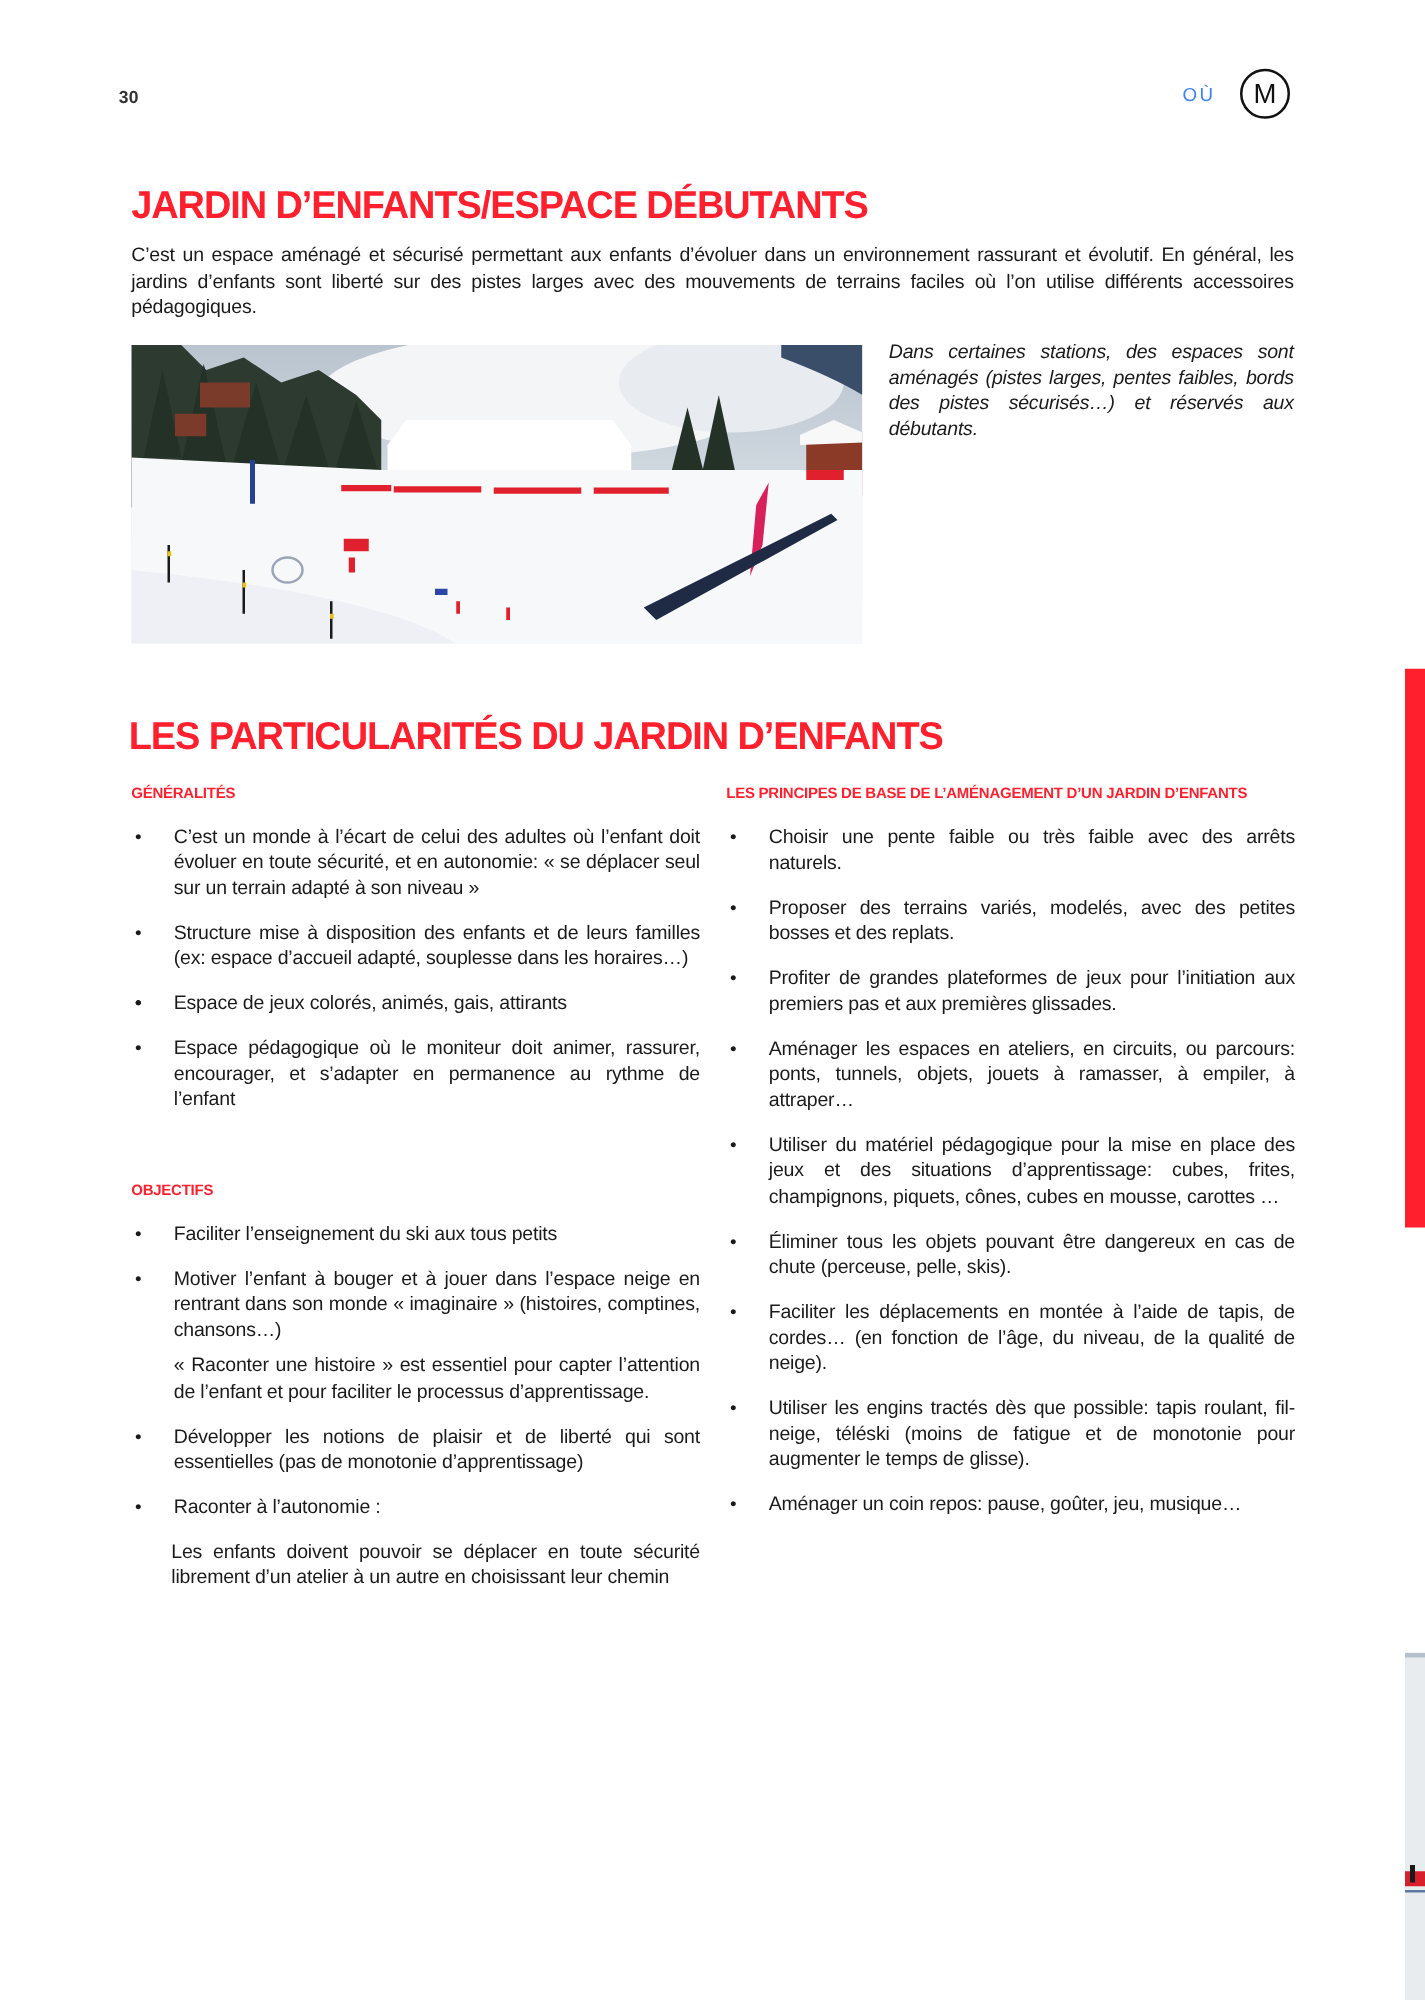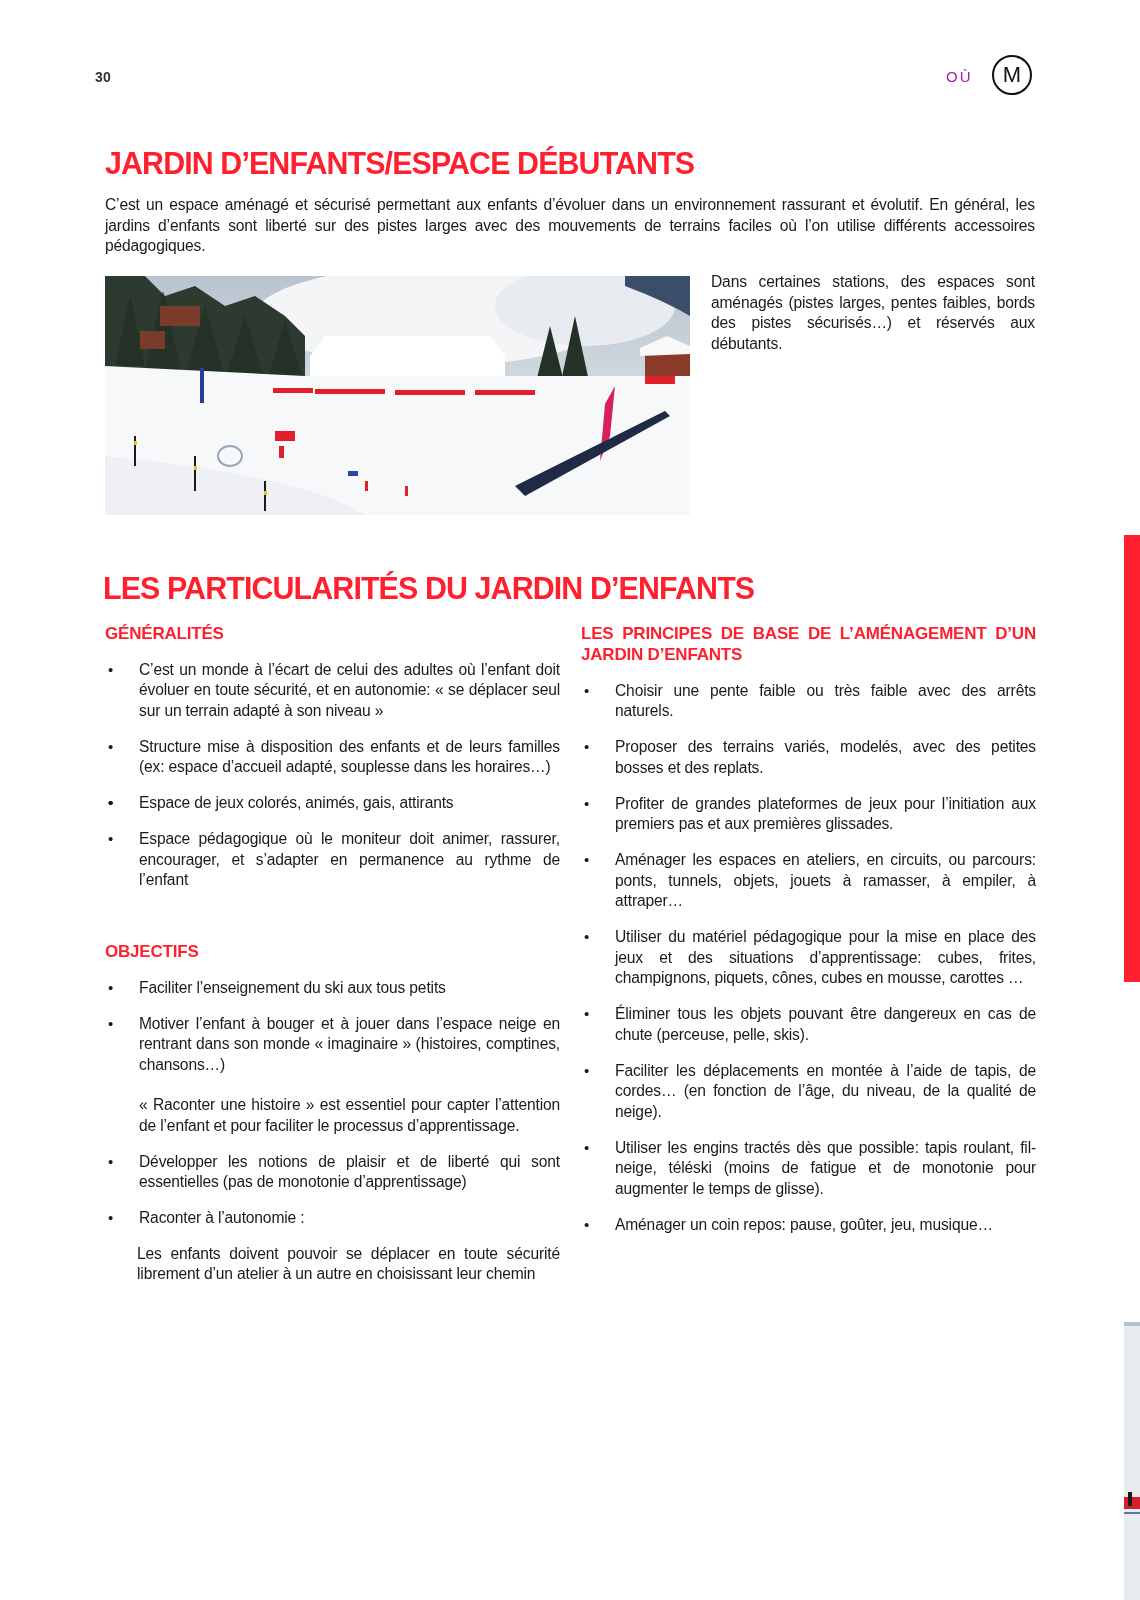--- a/index.html
+++ b/index.html
@@ -1,37 +1,37 @@
 <!DOCTYPE html>
 <html><head>
 <meta charset="utf-8">
 <style>
   html, body { margin:0; padding:0; background:#ffffff; }
   body { width:1140px; height:1600px; position:relative; overflow:hidden;
          font-family:"Liberation Sans", sans-serif; color:#1a1a1a; }
   .page-num { position:absolute; left:95px; top:69px; font-size:14px; font-weight:bold; color:#333; letter-spacing:0.2px; }
-  .ou { position:absolute; left:946px; top:68px; font-size:15px; color:#a21caf; letter-spacing:2px; }
+  .ou { position:absolute; left:946px; top:68px; font-size:15px; color:#3b82f6; letter-spacing:2px; }
   .logo { position:absolute; left:992px; top:55px; width:40px; height:40px; border:2px solid #111; border-radius:50%;
           display:flex; align-items:center; justify-content:center; font-size:22px; color:#111; box-sizing:border-box; }
   h1 { position:absolute; margin:0; color:#ff1f2d; font-family:"Liberation Sans", sans-serif; font-weight:bold;
        font-size:31px; letter-spacing:-0.9px; line-height:1; transform:scaleX(0.98); transform-origin:left; }
   .h1a { left:105px; top:148px; }
   .h1b { left:103px; top:573px; }
   .body-text { font-size:15.6px; line-height:20.5px; text-align:justify; letter-spacing:-0.15px; }
   .intro { position:absolute; left:105px; top:195px; width:930px; }
   .side-text { position:absolute; left:711px; top:272px; width:324px; }
   .photo { position:absolute; left:105px; top:276px; width:585px; height:239px; overflow:hidden; }
   .col { position:absolute; top:624px; width:455px; }
   .col-left { left:105px; }
   .col-right { left:581px; }
-  h3 { margin:0; color:#ff1f2d; font-size:17px; font-weight:bold; line-height:20.5px; letter-spacing:-0.2px; }
+  h3 { margin:0; color:#ff1f2d; font-size:12px; font-weight:bold; line-height:20.5px; letter-spacing:-0.2px; }
   ul { list-style:none; margin:0; padding:0; }
   li { position:relative; padding-left:34px; margin-top:15.5px; }
   li .bullet { position:absolute; left:3px; top:0; font-size:15px; }
-  .continuation { padding-left:34px; margin-top:20px; }
+  .continuation { padding-left:34px; margin-top:8px; }
   .red-bar { position:absolute; left:1124px; top:535px; width:16px; height:447px; background:#ff1f2d; }
   .side-photo { position:absolute; left:1124px; top:1322px; width:16px; height:278px; overflow:hidden; }
 </style>
 </head>
 <body>
 
 <div class="page-num">30</div>
 <div class="ou">OÙ</div>
 <div class="logo">
     <span>M</span>
@@ -96,21 +96,21 @@
     <g fill="#e6c21a">
       <rect x="29" y="165" width="3" height="4"></rect>
       <rect x="89" y="190" width="3" height="4"></rect>
       <rect x="159" y="215" width="3" height="4"></rect>
     </g>
     <ellipse cx="125" cy="180" rx="12" ry="10" fill="none" stroke="#9aa5b7" stroke-width="2"></ellipse>
     <rect x="243" y="195" width="10" height="5" fill="#2a47a8"></rect>
   </svg>
 </div>
 
-<p class="body-text side-text" style="margin:0;">Dans certaines stations, des espaces sont aménagés (pistes larges, pentes faibles, bords des pistes sécurisés…) et réservés aux débutants.</p>
+<p class="body-text side-text" style="margin:0;font-style:italic;">Dans certaines stations, des espaces sont aménagés (pistes larges, pentes faibles, bords des pistes sécurisés…) et réservés aux débutants.</p>
 
 <div class="red-bar"></div>
 
 <h1 class="h1b">LES PARTICULARITÉS DU JARDIN D’ENFANTS</h1>
 
 <div class="col col-left body-text">
   <h3>GÉNÉRALITÉS</h3>
   <ul style="margin-top:-0.5px;">
     <li><span class="bullet">•</span><span>C’est un monde à l’écart de celui des adultes où l’enfant doit évoluer en toute sécurité, et en autonomie: « se déplacer seul sur un terrain  adapté à son niveau »</span></li>
     <li><span class="bullet">•</span><span>Structure mise à disposition des enfants et de leurs familles (ex: espace d’accueil adapté, souplesse dans les horaires…)</span></li>

